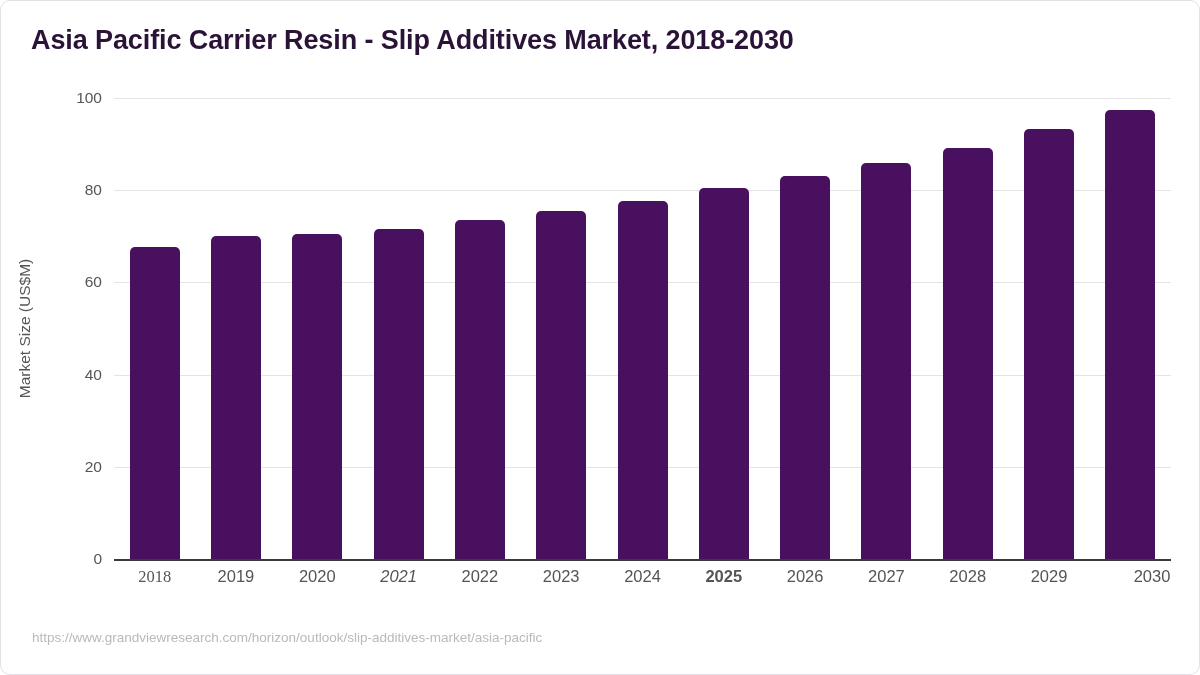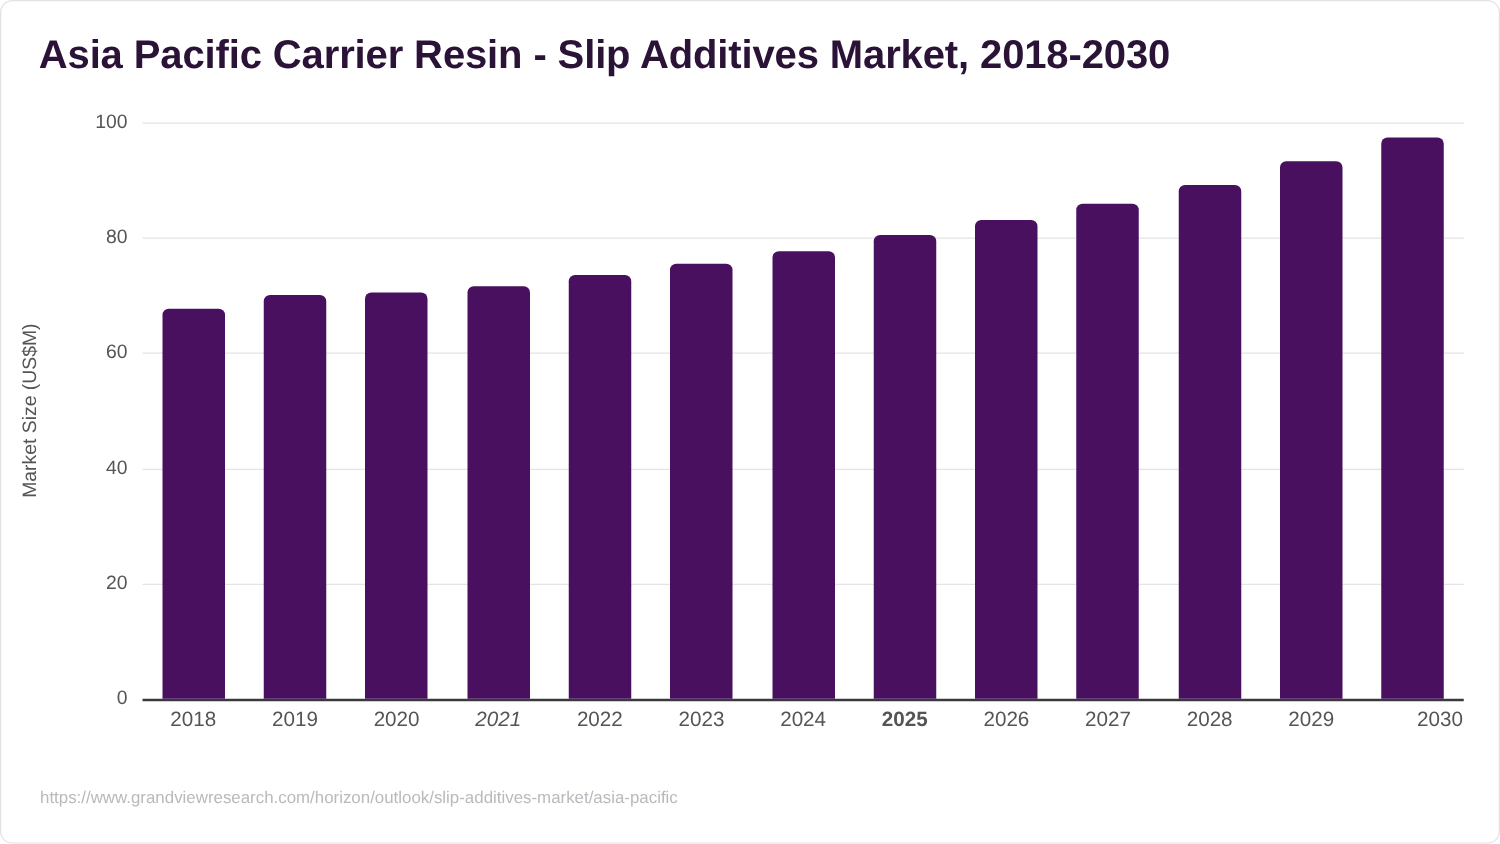--- a/index.html
+++ b/index.html
@@ -19,21 +19,21 @@
     border-radius: 10px;
     box-sizing: border-box;
     overflow: hidden;
   }
 
   
   #chart-title {
     position: absolute;
     left: 30px;
     top: 24px;
-    font-size: 32px;
+    font-size: 27px;
     font-weight: bold;
     color: #2b1338;
     letter-spacing: -0.1px;
     white-space: nowrap;
   }
 
   
   #y-axis-title {
     position: absolute;
     left: 10px;
@@ -196,21 +196,21 @@
   <div id="y-ticks-layer">
       <div class="y-tick" style="top: 558px; left: 41px; right: auto;">0</div>
       <div class="y-tick" style="top: 465.8px; left: 41px; right: auto;">20</div>
       <div class="y-tick" style="top: 373.6px; left: 41px; right: auto;">40</div>
       <div class="y-tick" style="top: 281.4px; left: 41px; right: auto;">60</div>
       <div class="y-tick" style="top: 189.2px; left: 41px; right: auto;">80</div>
       <div class="y-tick" style="top: 97px; left: 41px; right: auto;">100</div>
     </div>
 
   <div id="x-labels">
-      <div class="x-tick" style="left: 0.653846px;">2018</div>
+      <div class="x-tick" style="left: 0.653846px; font-family: Liberation Serif, serif;">2018</div>
       <div class="x-tick" style="left: 81.9615px;">2019</div>
       <div class="x-tick" style="left: 163.269px;">2020</div>
       <div class="x-tick" style="left: 244.577px; font-style: italic;">2021</div>
       <div class="x-tick" style="left: 325.885px;">2022</div>
       <div class="x-tick" style="left: 407.192px;">2023</div>
       <div class="x-tick" style="left: 488.5px;">2024</div>
       <div class="x-tick" style="left: 569.808px; font-weight: bold;">2025</div>
       <div class="x-tick" style="left: 651.115px;">2026</div>
       <div class="x-tick" style="left: 732.423px;">2027</div>
       <div class="x-tick" style="left: 813.731px;">2028</div>

